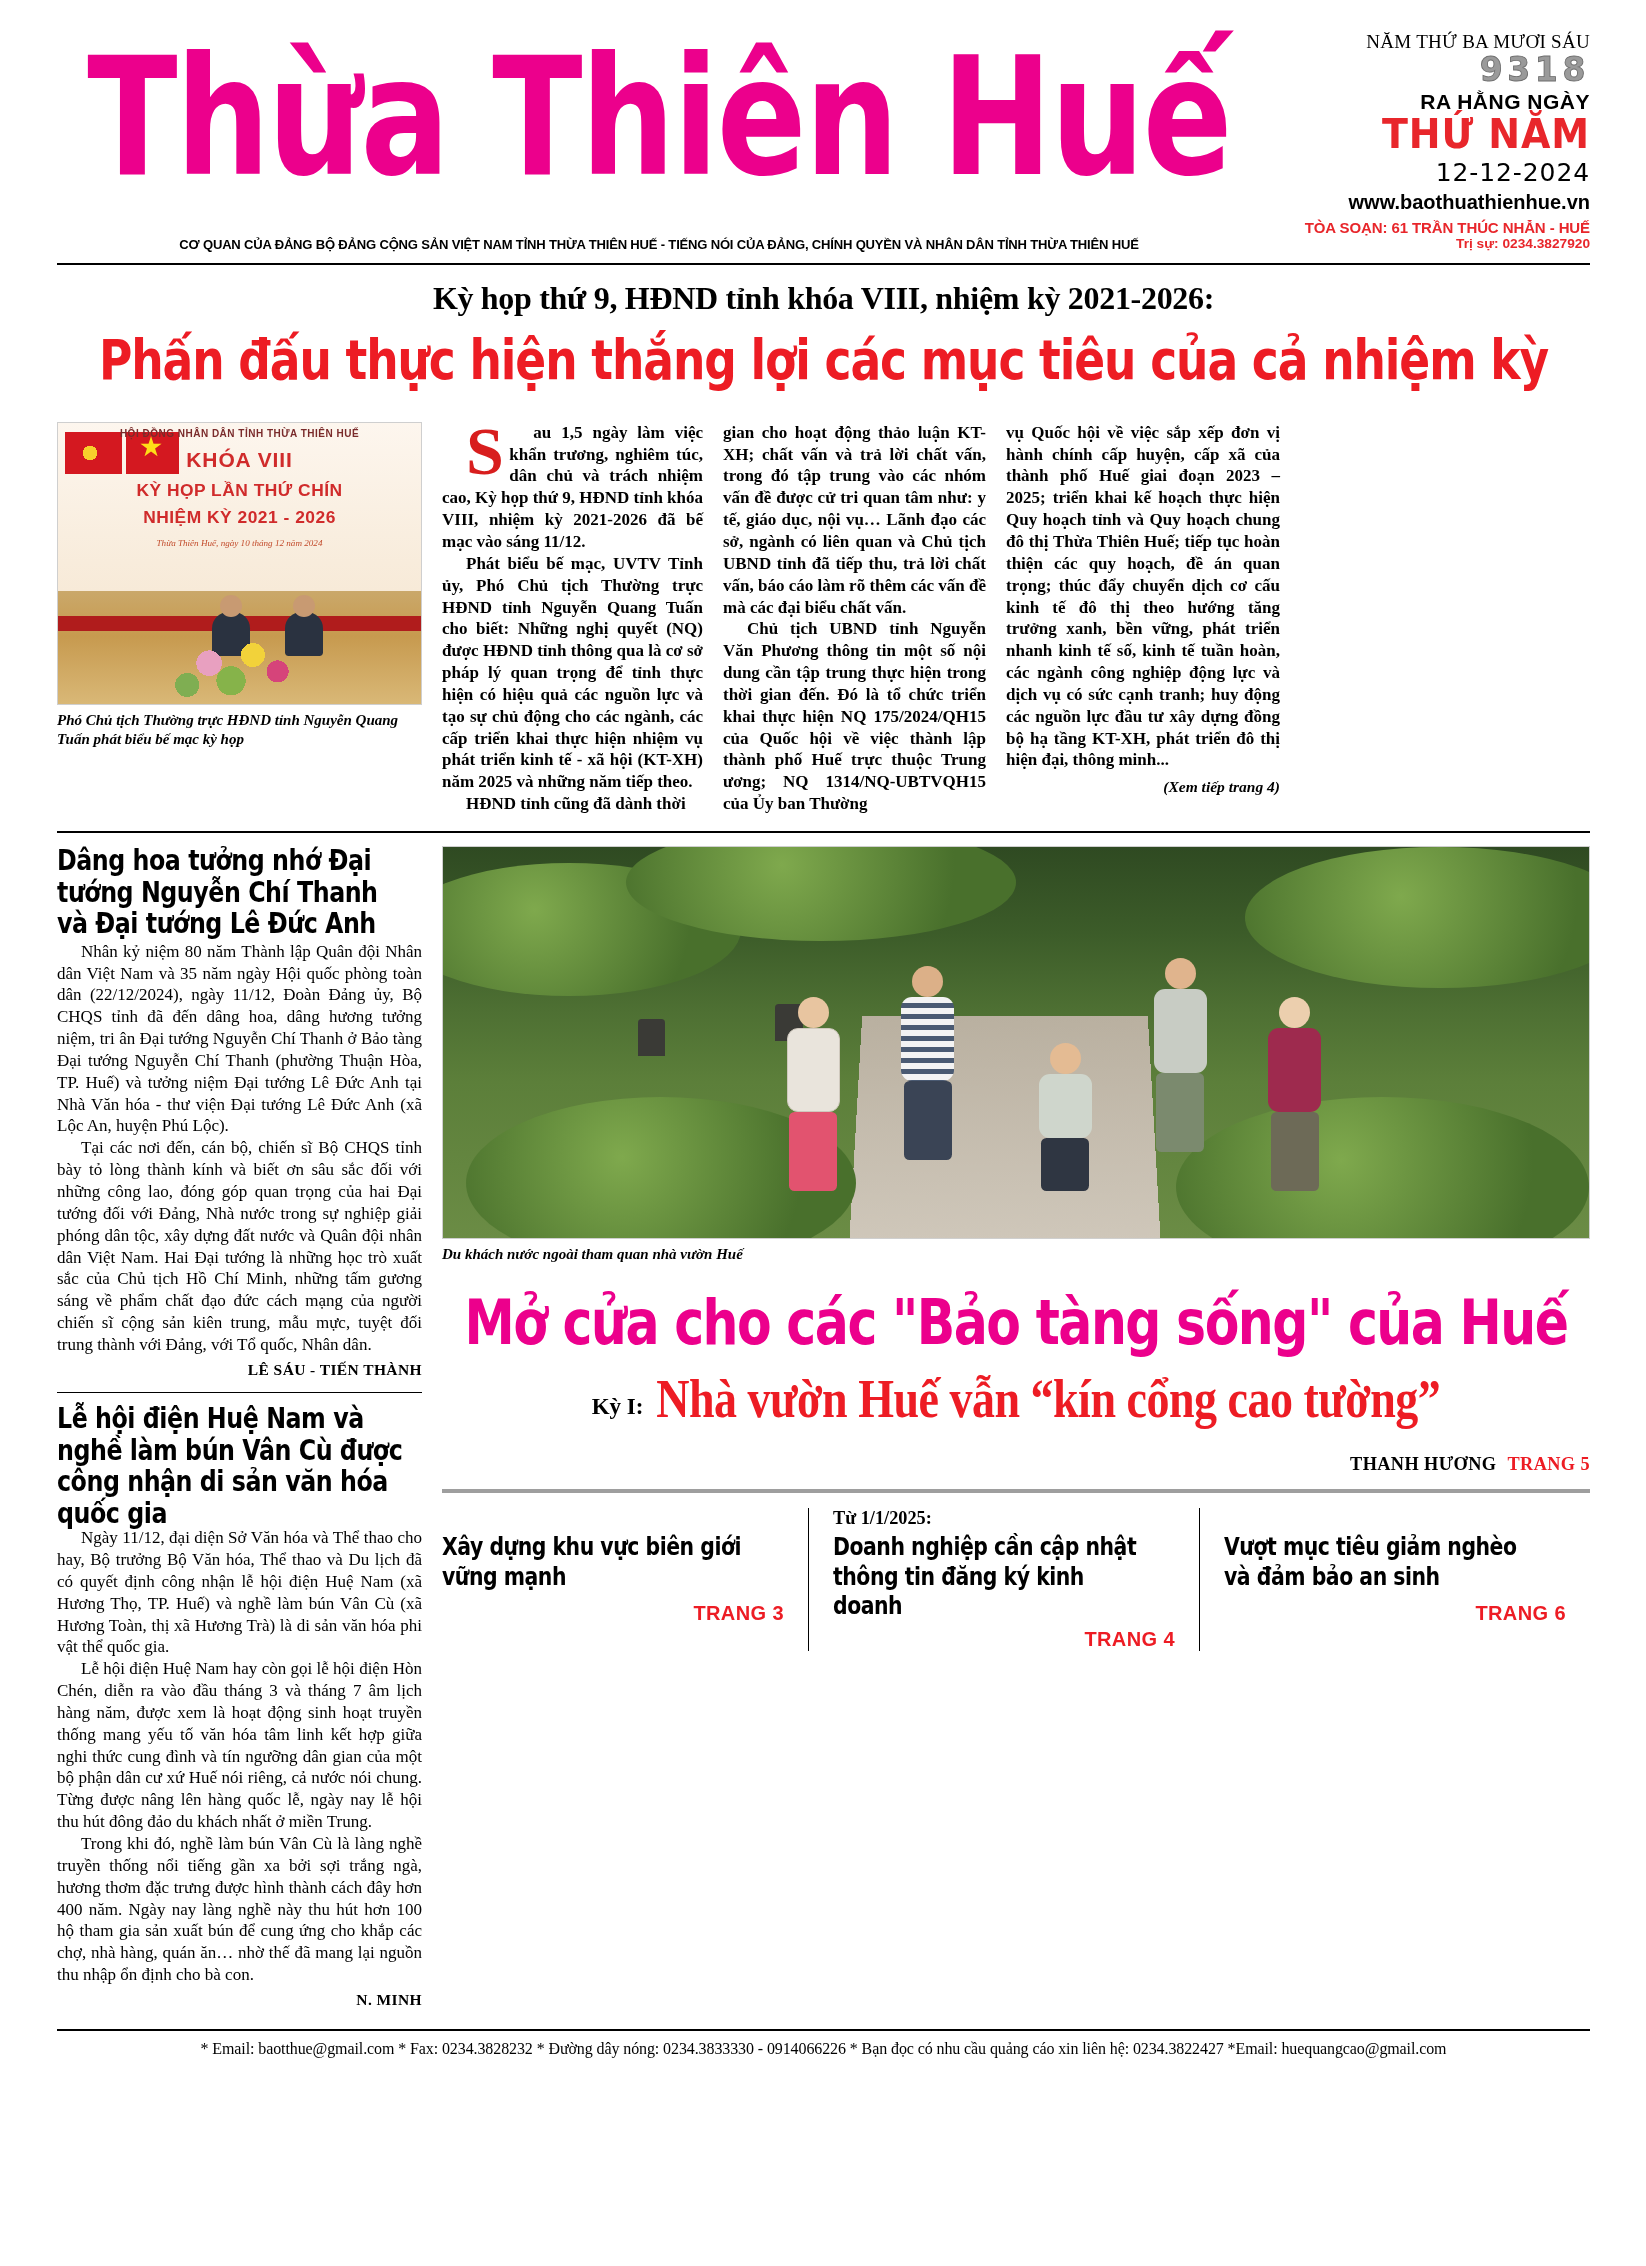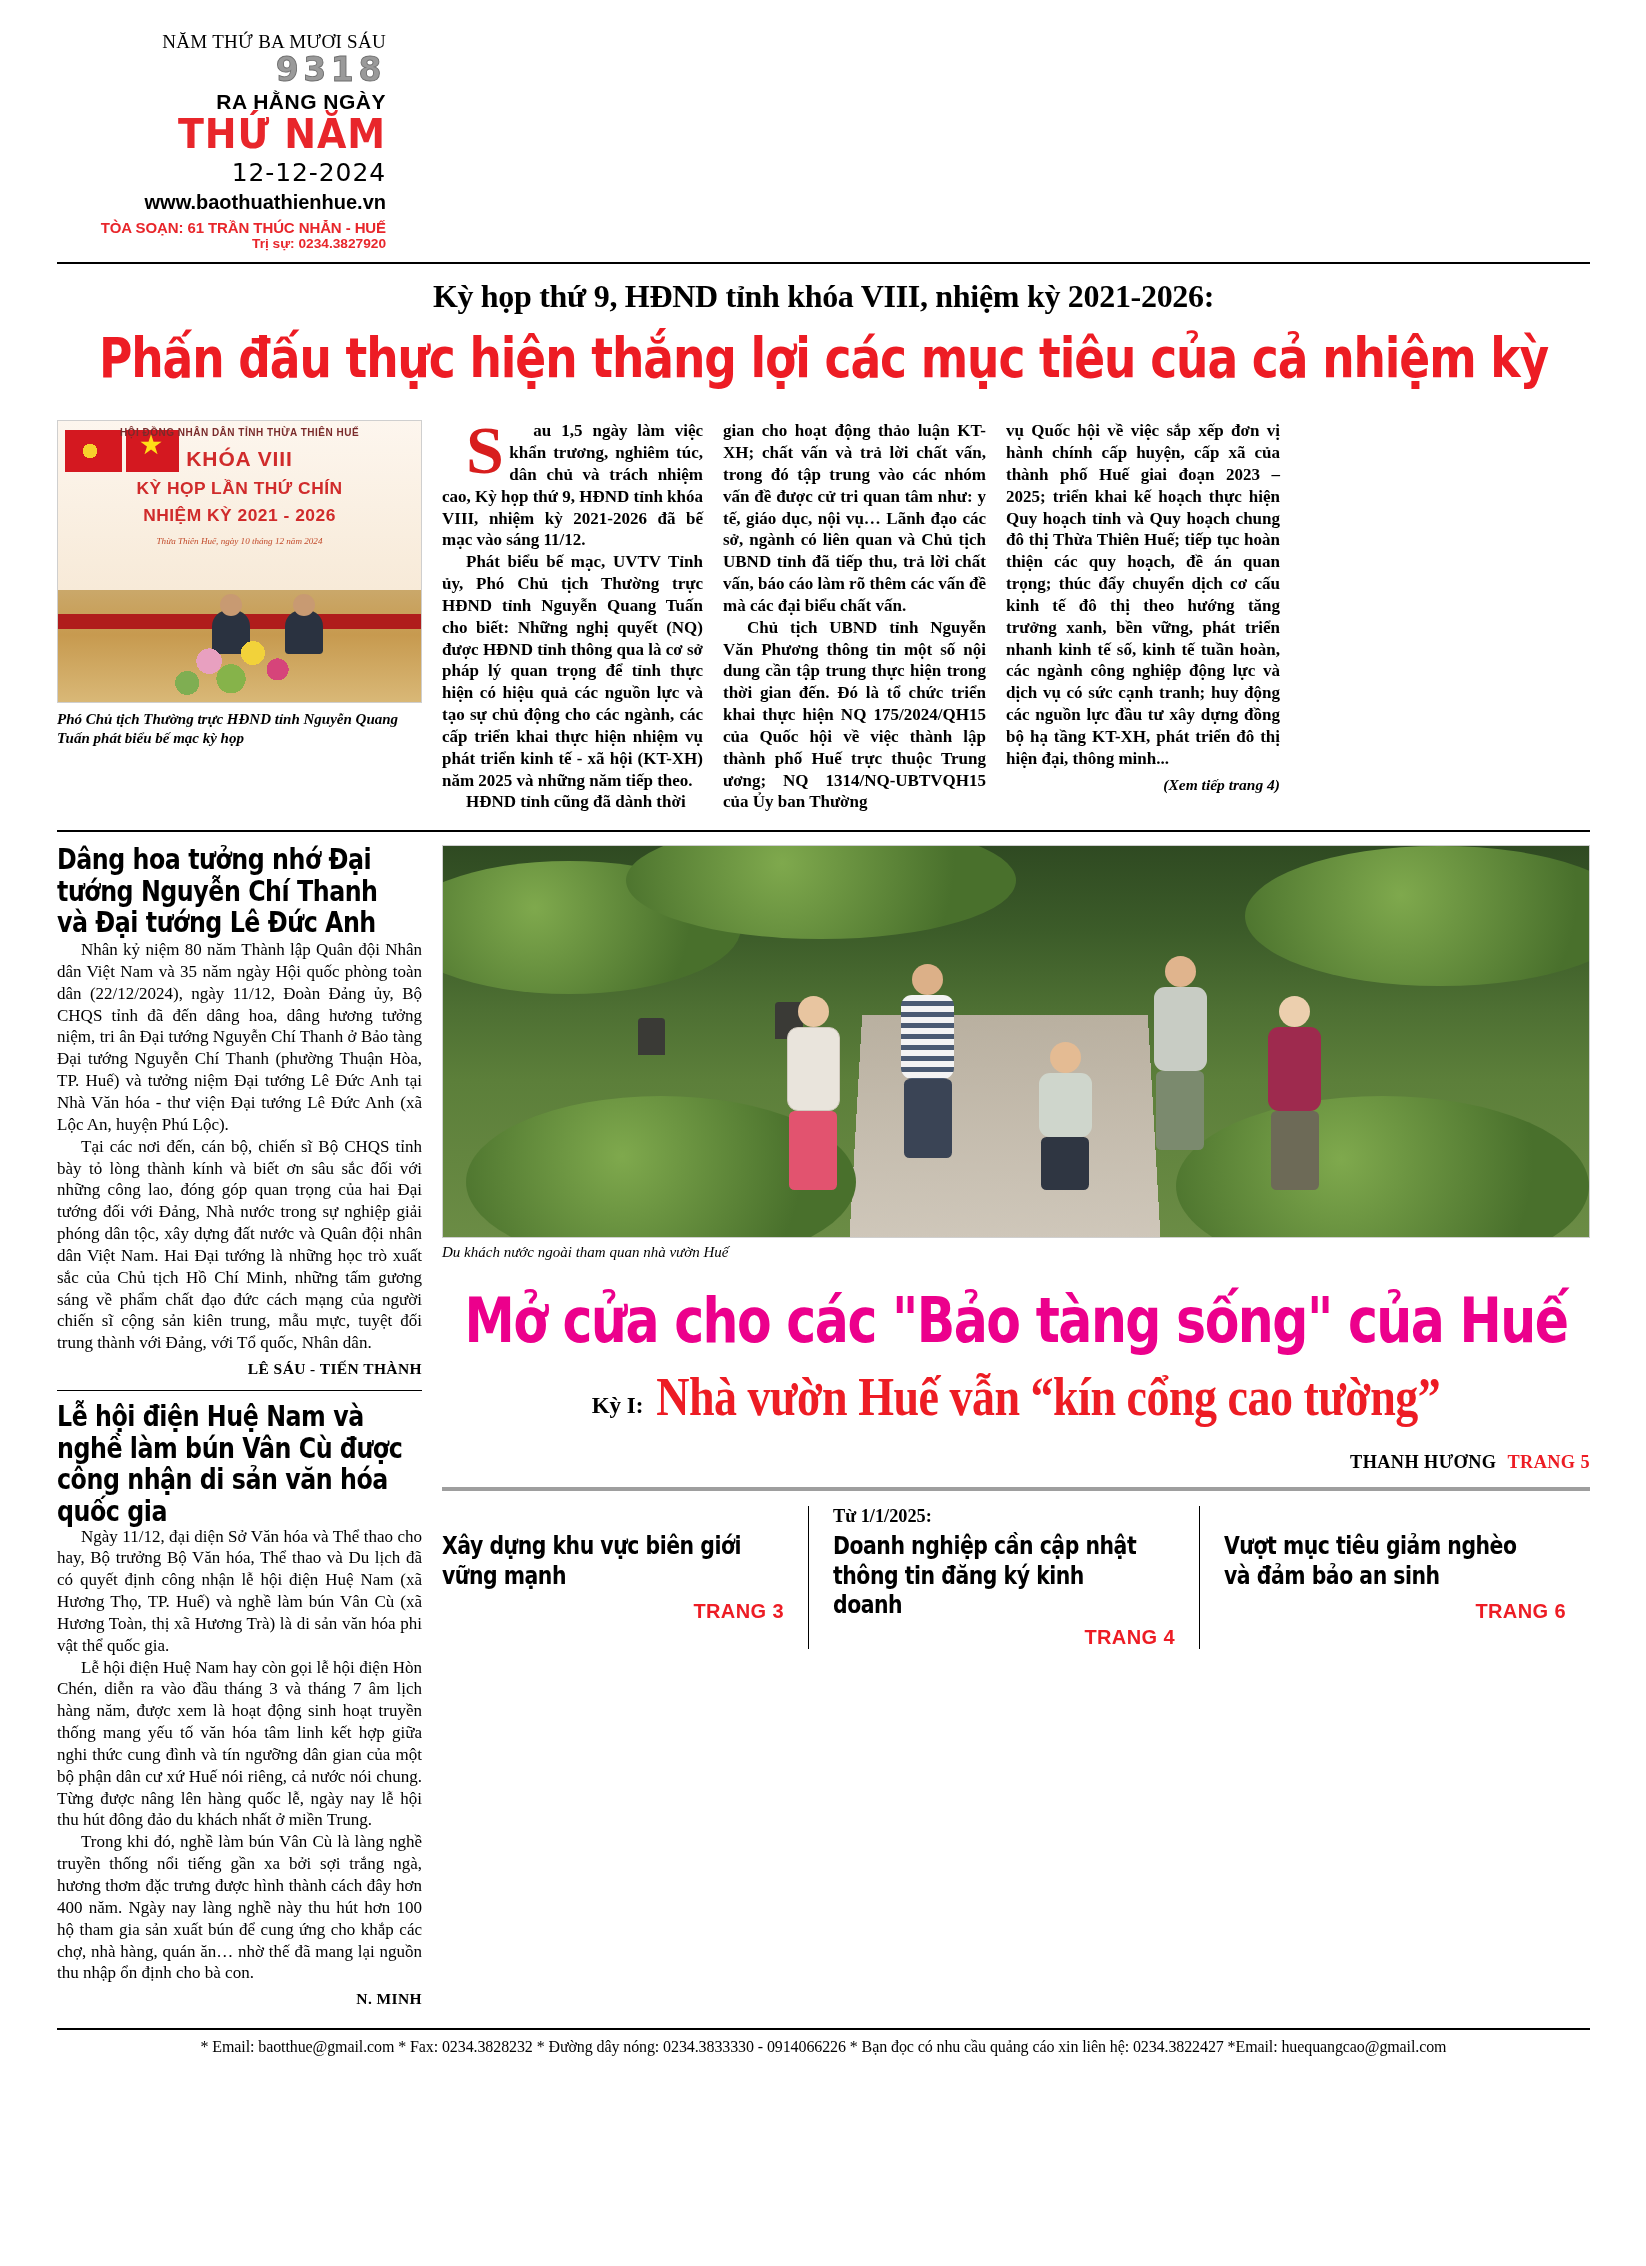--- a/index.html
+++ b/index.html
@@ -275,21 +275,21 @@
   }
   .fp-lamp{
     position:absolute; width:27.4px; height:37px; background:#3a3a36; border-radius:3.7px 3.7px 0 0;
   }
   .fp-person{ position:absolute; bottom:12%; }
   .fp-head{ width:31px;height:31px;border-radius:50%;background:#e6b88f;margin:0 auto; }
   .fp-torso{ width:53px;height:84px;border-radius:11px; }
   .fp-legs{ width:48px;height:79px;margin:0 auto;border-radius:5.5px; }
   .feat-caption {
     font-family:"Liberation Serif", serif;
-    font-style: italic; font-weight: normal;
+    font-style: italic; font-weight: bold;
     font-size: 15px; margin-top: 6.4px;
   }
   .feat-head {
     font-family: "DejaVu Sans", sans-serif;
     font-weight: bold;
     color: #ec008c;
     font-size: 51px;
     text-align: center;
     letter-spacing: -1.5px;
     margin-top: 24px;
@@ -351,20 +351,24 @@
     text-align: center; font-size: 16px; margin-top: 8.2px;
     font-family:"Liberation Serif", serif; letter-spacing: -0.1px;
   }
 </style>
 </head>
 <body>
 
 <div class="page">
 
   <div class="masthead">
+    <div class="mast-left">
+      <div class="mast-title">Thừa Thiên Huế</div>
+      <div class="mast-sub">CƠ QUAN CỦA ĐẢNG BỘ ĐẢNG CỘNG SẢN VIỆT NAM TỈNH THỪA THIÊN HUẾ  -  TIẾNG NÓI CỦA ĐẢNG, CHÍNH QUYỀN VÀ NHÂN DÂN TỈNH THỪA THIÊN HUẾ</div>
+    </div>
     <div class="mast-right">
       <div class="mr-year">NĂM THỨ BA MƯƠI SÁU</div>
       <div class="mr-issue">9318</div>
       <div class="mr-daily">RA HẰNG NGÀY</div>
       <div class="mr-day">THỨ NĂM</div>
       <div class="mr-date">12-12-2024</div>
       <div class="mr-web">www.baothuathienhue.vn</div>
       <div class="mr-office">TÒA SOẠN: 61 TRẦN THÚC NHẪN - HUẾ</div>
       <div class="mr-phone">Trị sự: 0234.3827920</div>
     </div>

